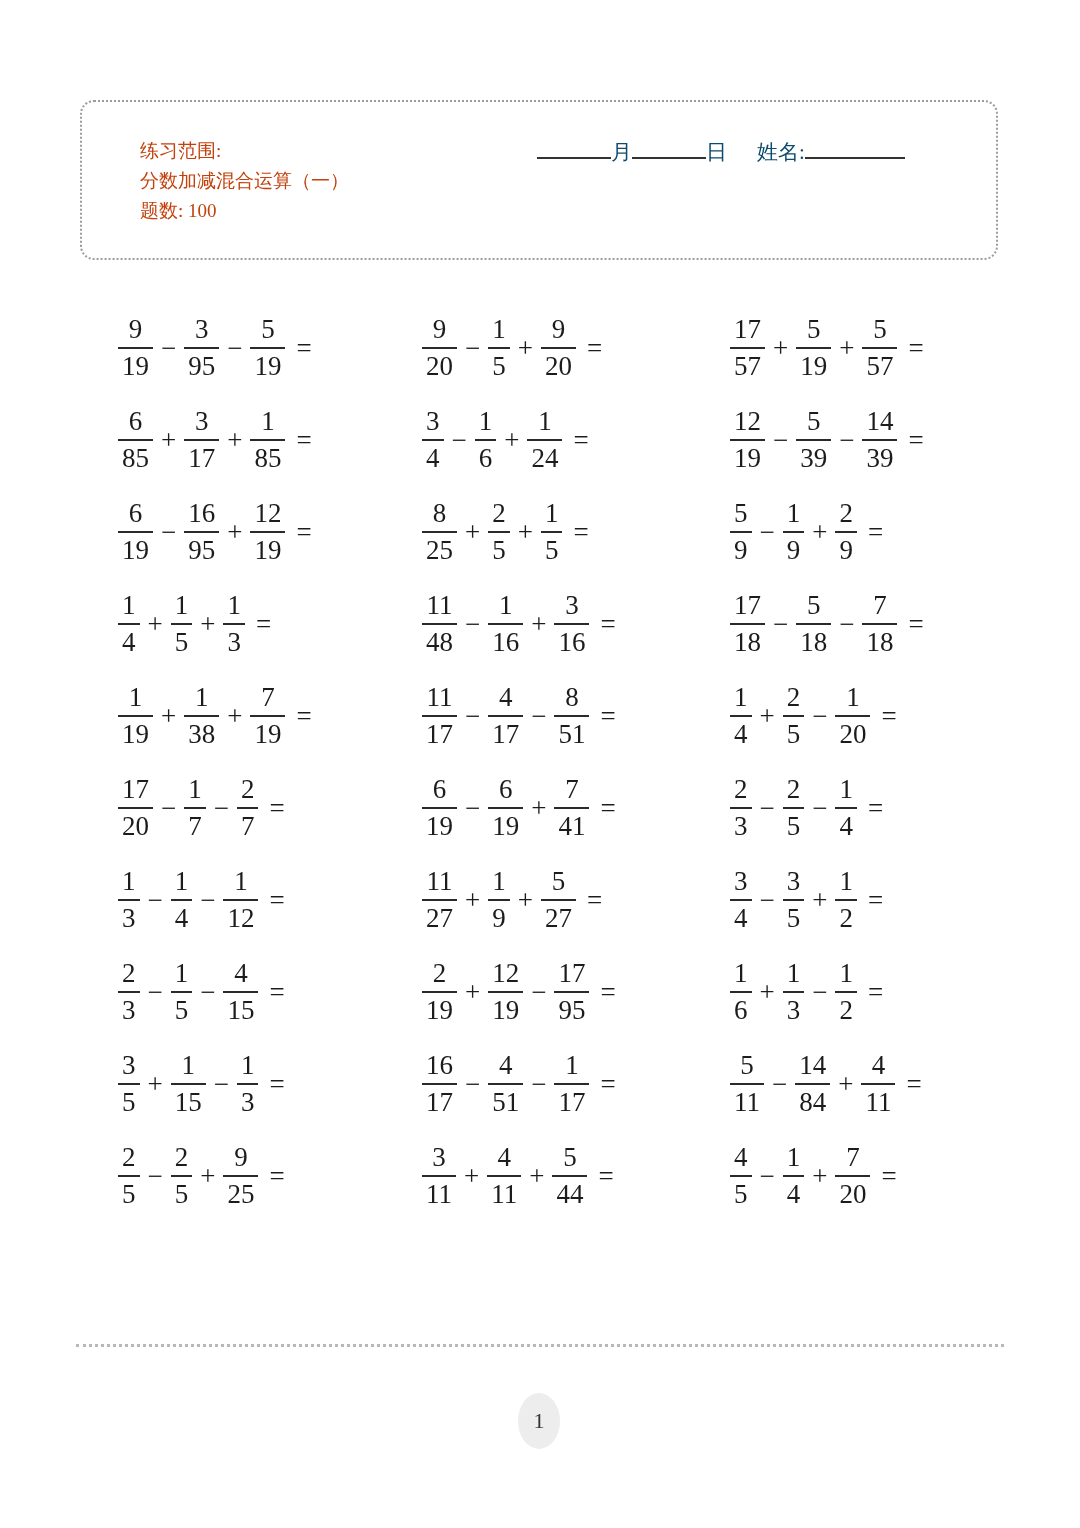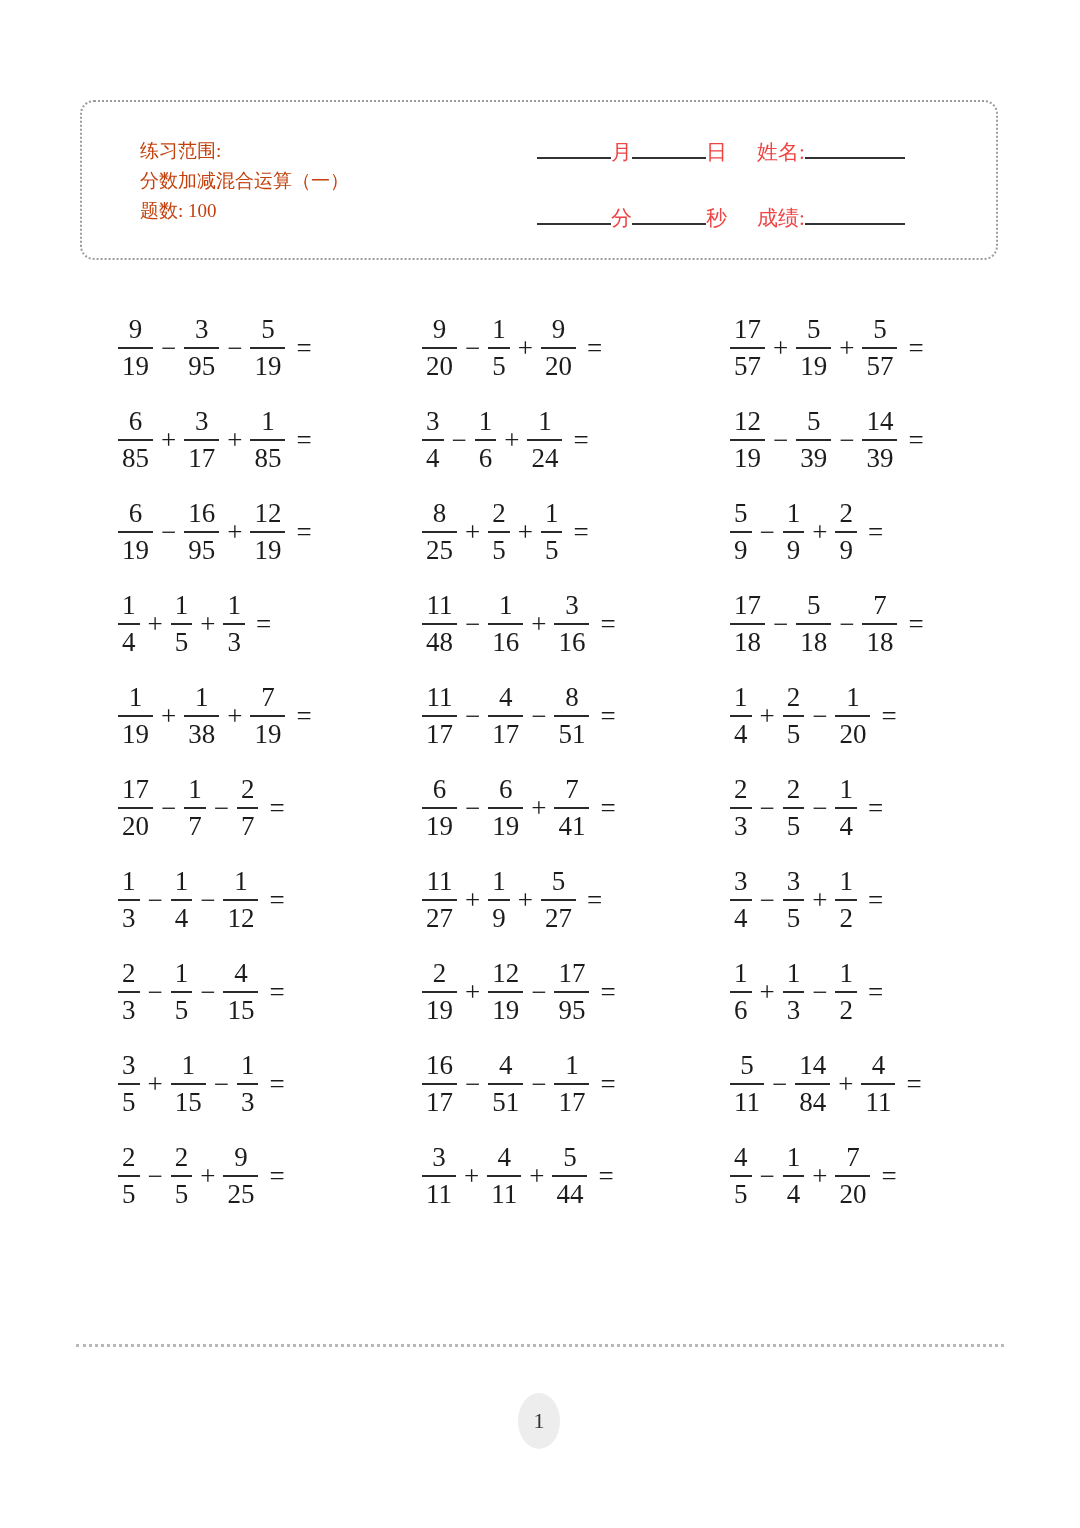--- a/index.html
+++ b/index.html
@@ -25,21 +25,21 @@
     left: 58px; top: 34px;
     font-size: 19px;
     line-height: 30px;
     color: #c2410c;
   }
   .header-right {
     position: absolute;
     left: 455px; top: 0;
     width: 450px; height: 100%;
     font-size: 21px;
-    color: #ef4444;
+    color: #0c4a6e;
   }
   .hr-line { position: absolute; left: 0; white-space: nowrap; }
   .hr-line.first  { top: 36px; }
   .hr-line.second { top: 102px; }
   .blank {
     display: inline-block;
     border-bottom: 2px solid #333333;
     height: 18px;
     vertical-align: baseline;
   }
@@ -105,23 +105,20 @@
 <div class="header-box">
   <div class="header-left">
     <div>练习范围:</div>
     <div>分数加减混合运算（一）</div>
     <div>题数: 100</div>
   </div>
   <div class="header-right">
     <div class="hr-line first">
       <span class="blank date"></span><span>月</span><span class="blank date"></span><span>日</span><span class="hgap"></span><span>姓名:</span><span class="blank name"></span>
     </div>
-    <div class="hr-line second">
-      <span class="blank date"></span><span>分</span><span class="blank date"></span><span>秒</span><span class="hgap"></span><span>成绩:</span><span class="blank name"></span>
-    </div>
   </div>
 </div>
 
 <div class="problems-grid" id="problems-grid">
     <div class="problem">
     <div class="equation">
         <span class="frac">
           <span class="num">9</span>
           <span class="den">19</span>
         </span>

